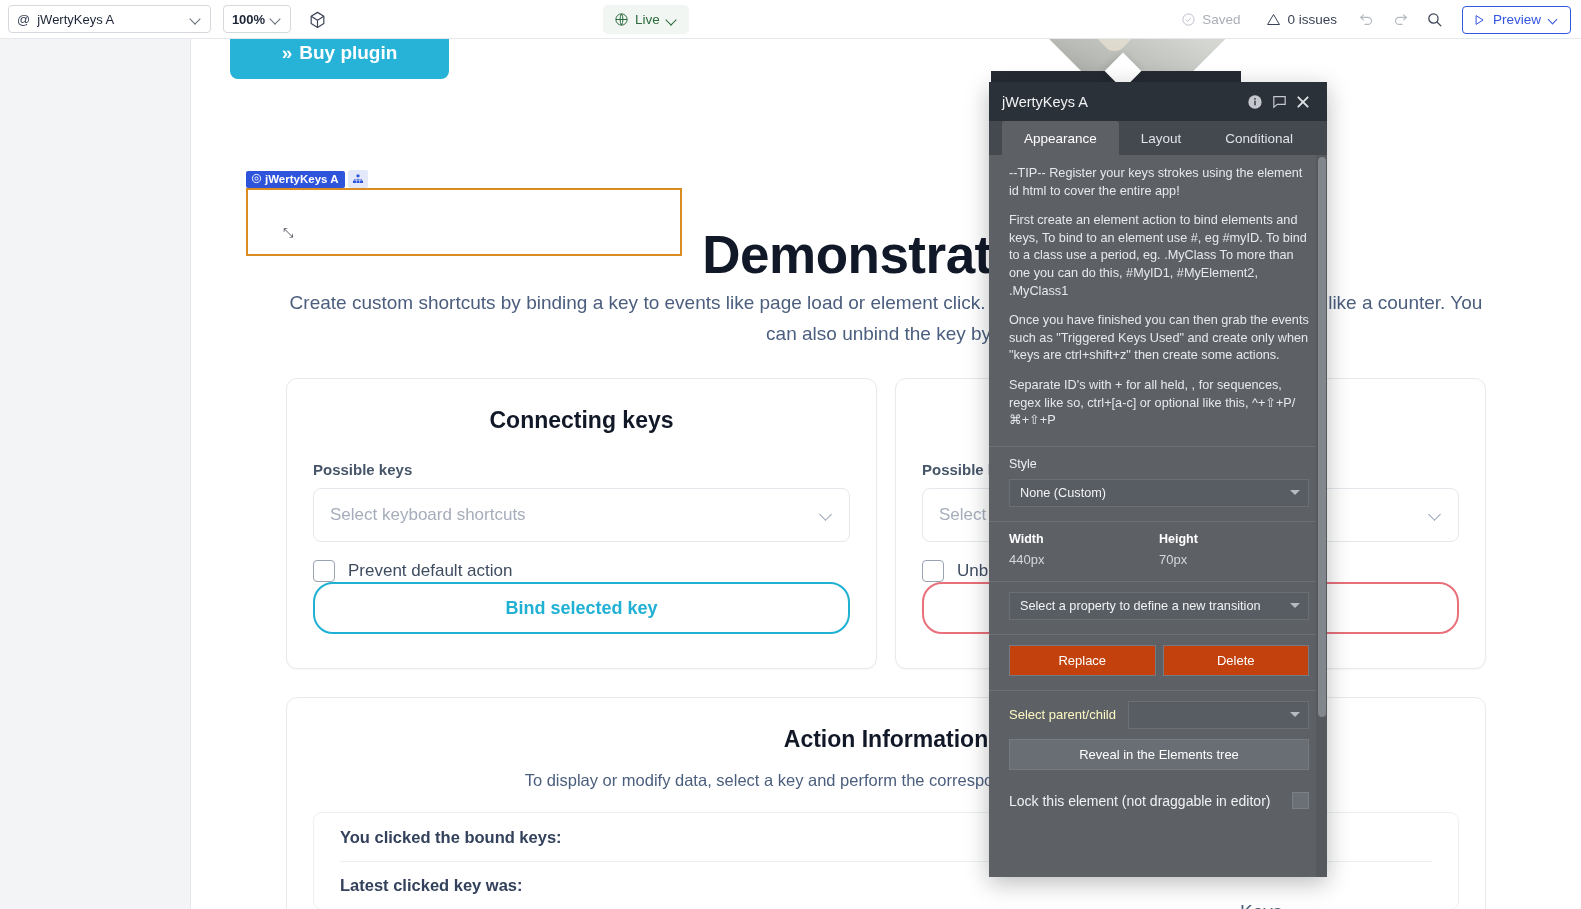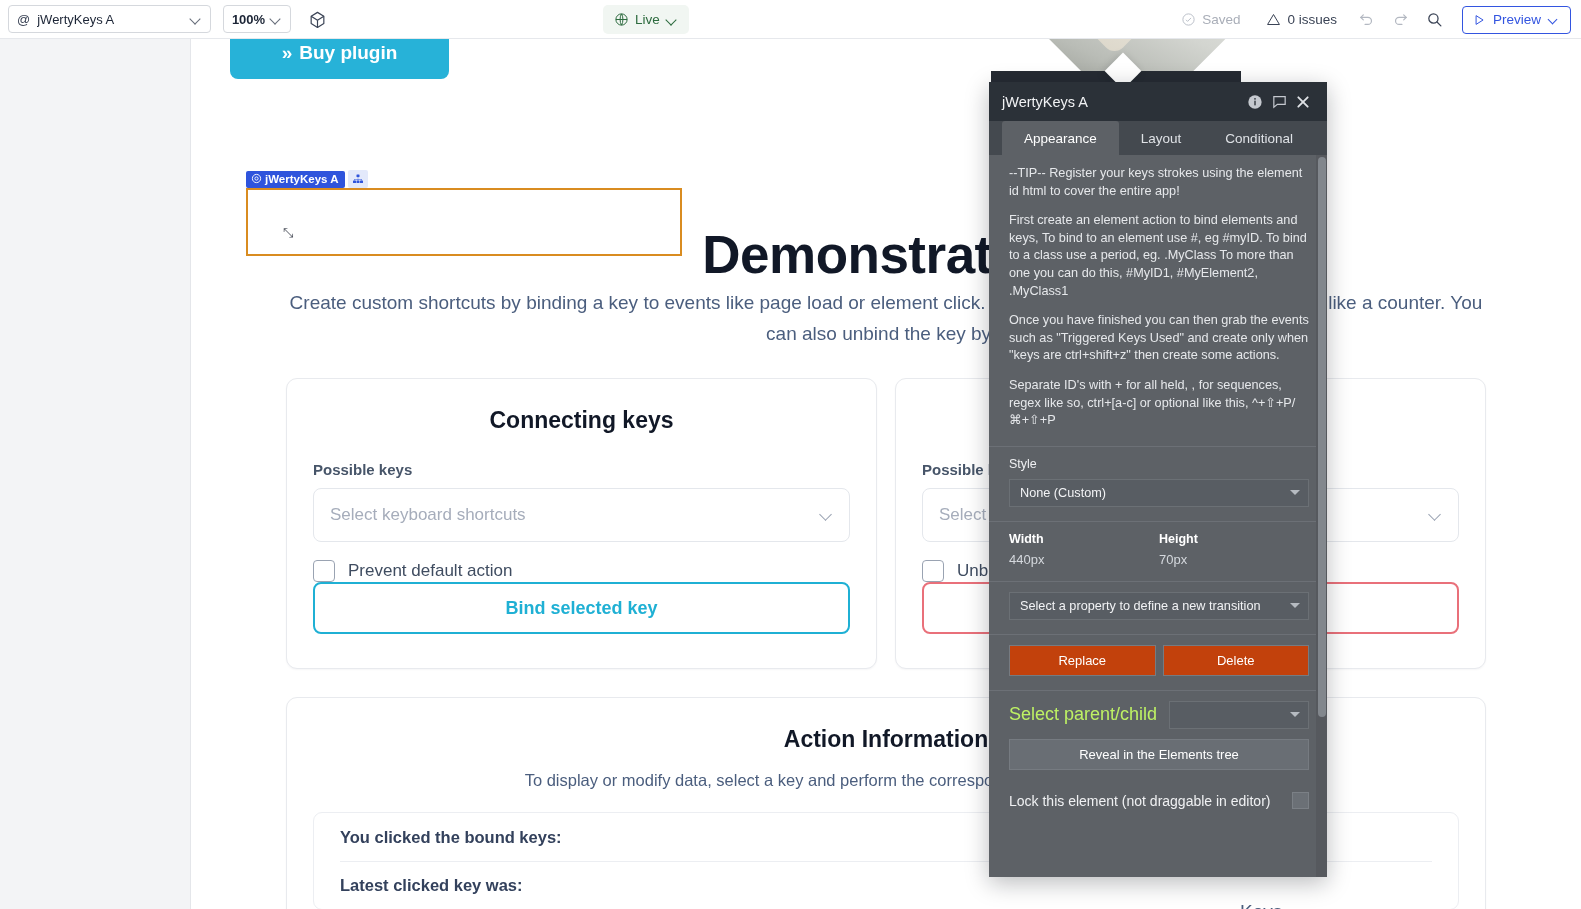--- a/index.html
+++ b/index.html
@@ -222,21 +222,21 @@
   .checkrow {
     display: flex; align-items: center; gap: 13px;
   }
   .checkbox {
     width: 22px; height: 22px;
     border: 1.5px solid #9aa3b2; border-radius: 4px;
     background: #fff; flex: 0 0 22px;
   }
   .checkrow .ctext { font-size: 17px; color: #3f4c60; }
   .btn-outline {
-    height: 52px; border-radius: 8px;
+    height: 52px; border-radius: 20px;
     display: flex; align-items: center; justify-content: center;
     font-size: 18px; font-weight: 700;
   }
   .btn-cyan { border: 2px solid #1fb0d4; color: #1fb0d4; }
   .btn-red   { border: 2px solid #e9707a; color: #e9707a; }
 
   .wide-card {
     position: absolute; left: 95px; top: 658px;
     width: 1200px;
     background: #ffffff;
@@ -346,21 +346,21 @@
   .wh-col .v { font-size: 13px; color: #d4d8dd; }
 
   .btn-row { display: flex; gap: 7px; }
   .pbtn {
     flex: 1; height: 31px;
     background: #c2410c; border: 1px solid #767b81;
     display: flex; align-items: center; justify-content: center;
     font-size: 13px; color: #ffffff;
   }
   .pc-row { display: flex; align-items: center; gap: 12px; margin-bottom: 10px; }
-  .pc-row .k { font-size: 18px; color: #bef264; white-space: nowrap; }
+  .pc-row .k { font-size: 13px; color: #fef9c3; white-space: nowrap; }
   .pc-row .dd { flex: 1; }
   .wide-pbtn {
     height: 31px;
     background: #696e74; border: 1px solid #767b81;
     display: flex; align-items: center; justify-content: center;
     font-size: 13px; color: #ffffff;
   }
   .lock-row {
     display: flex; align-items: center; justify-content: space-between;
     padding: 0 18px 0 20px; height: 34px;

